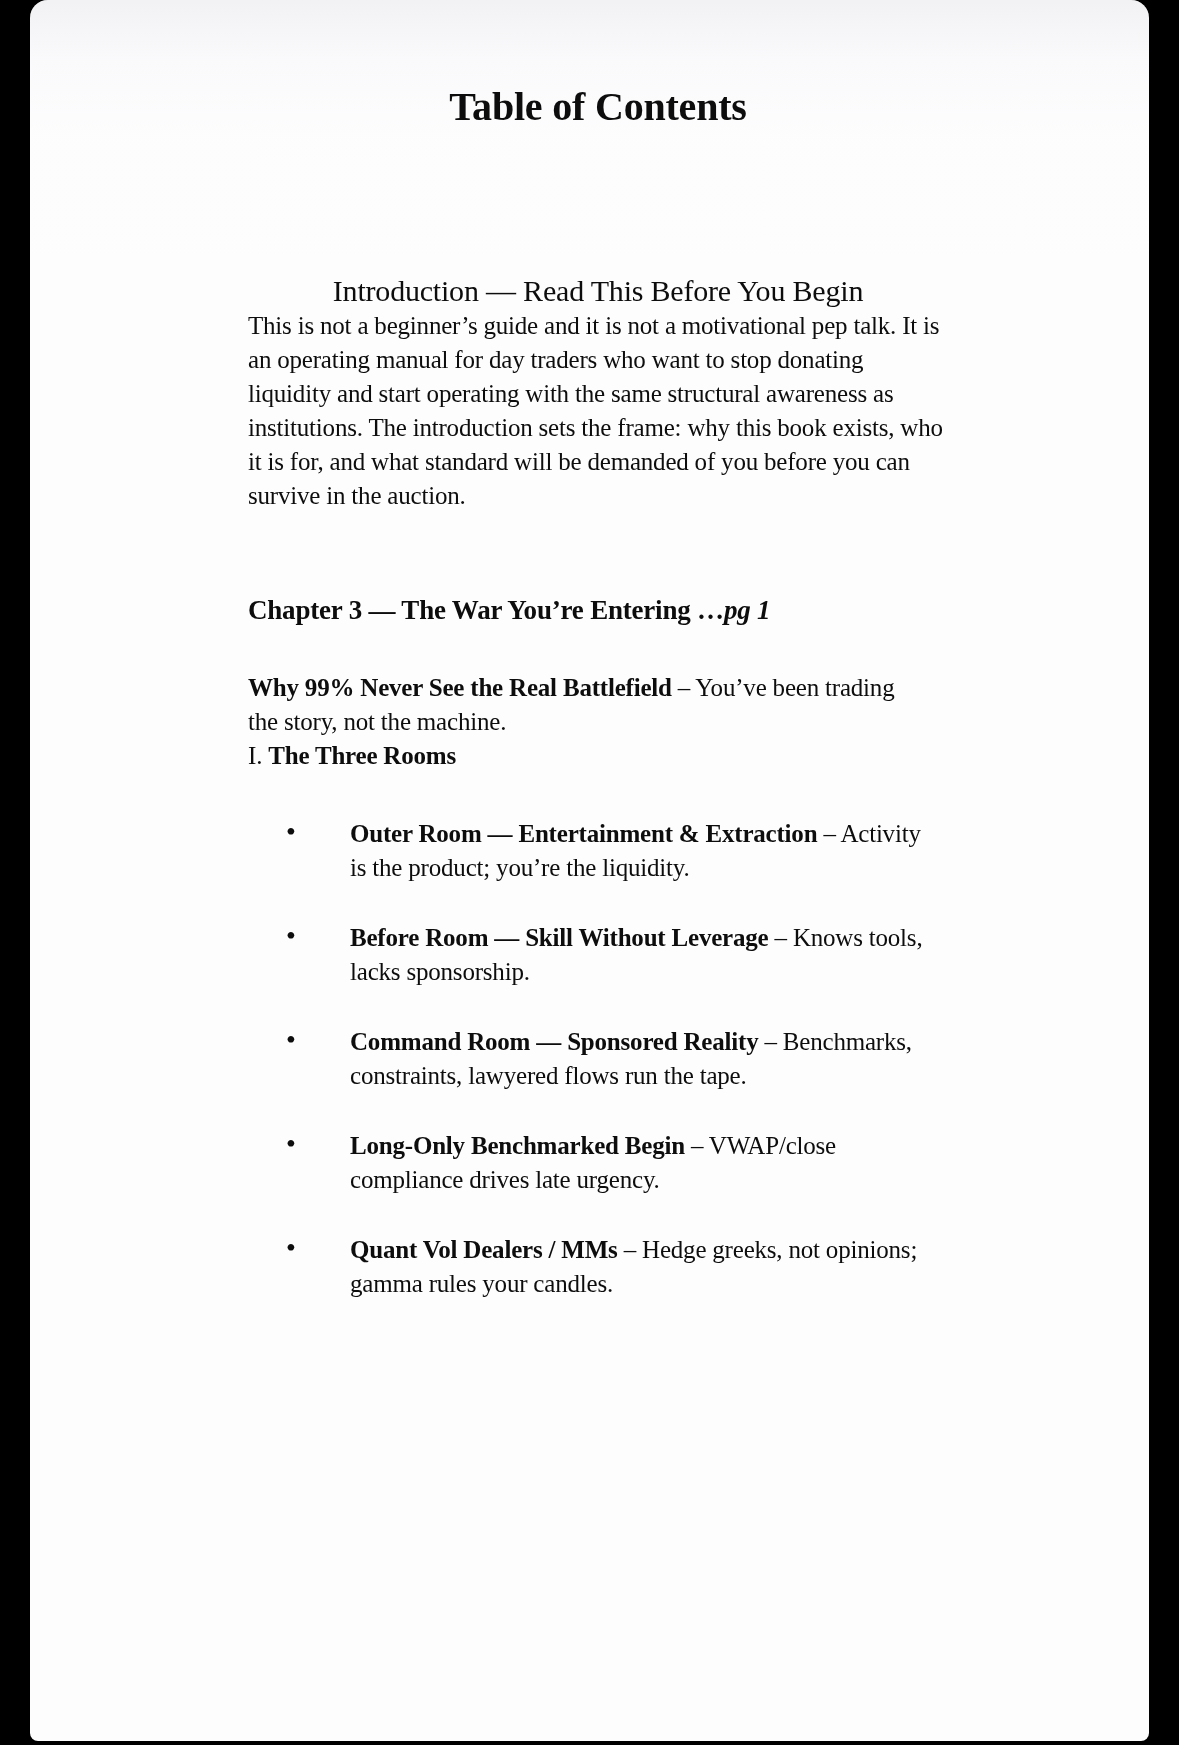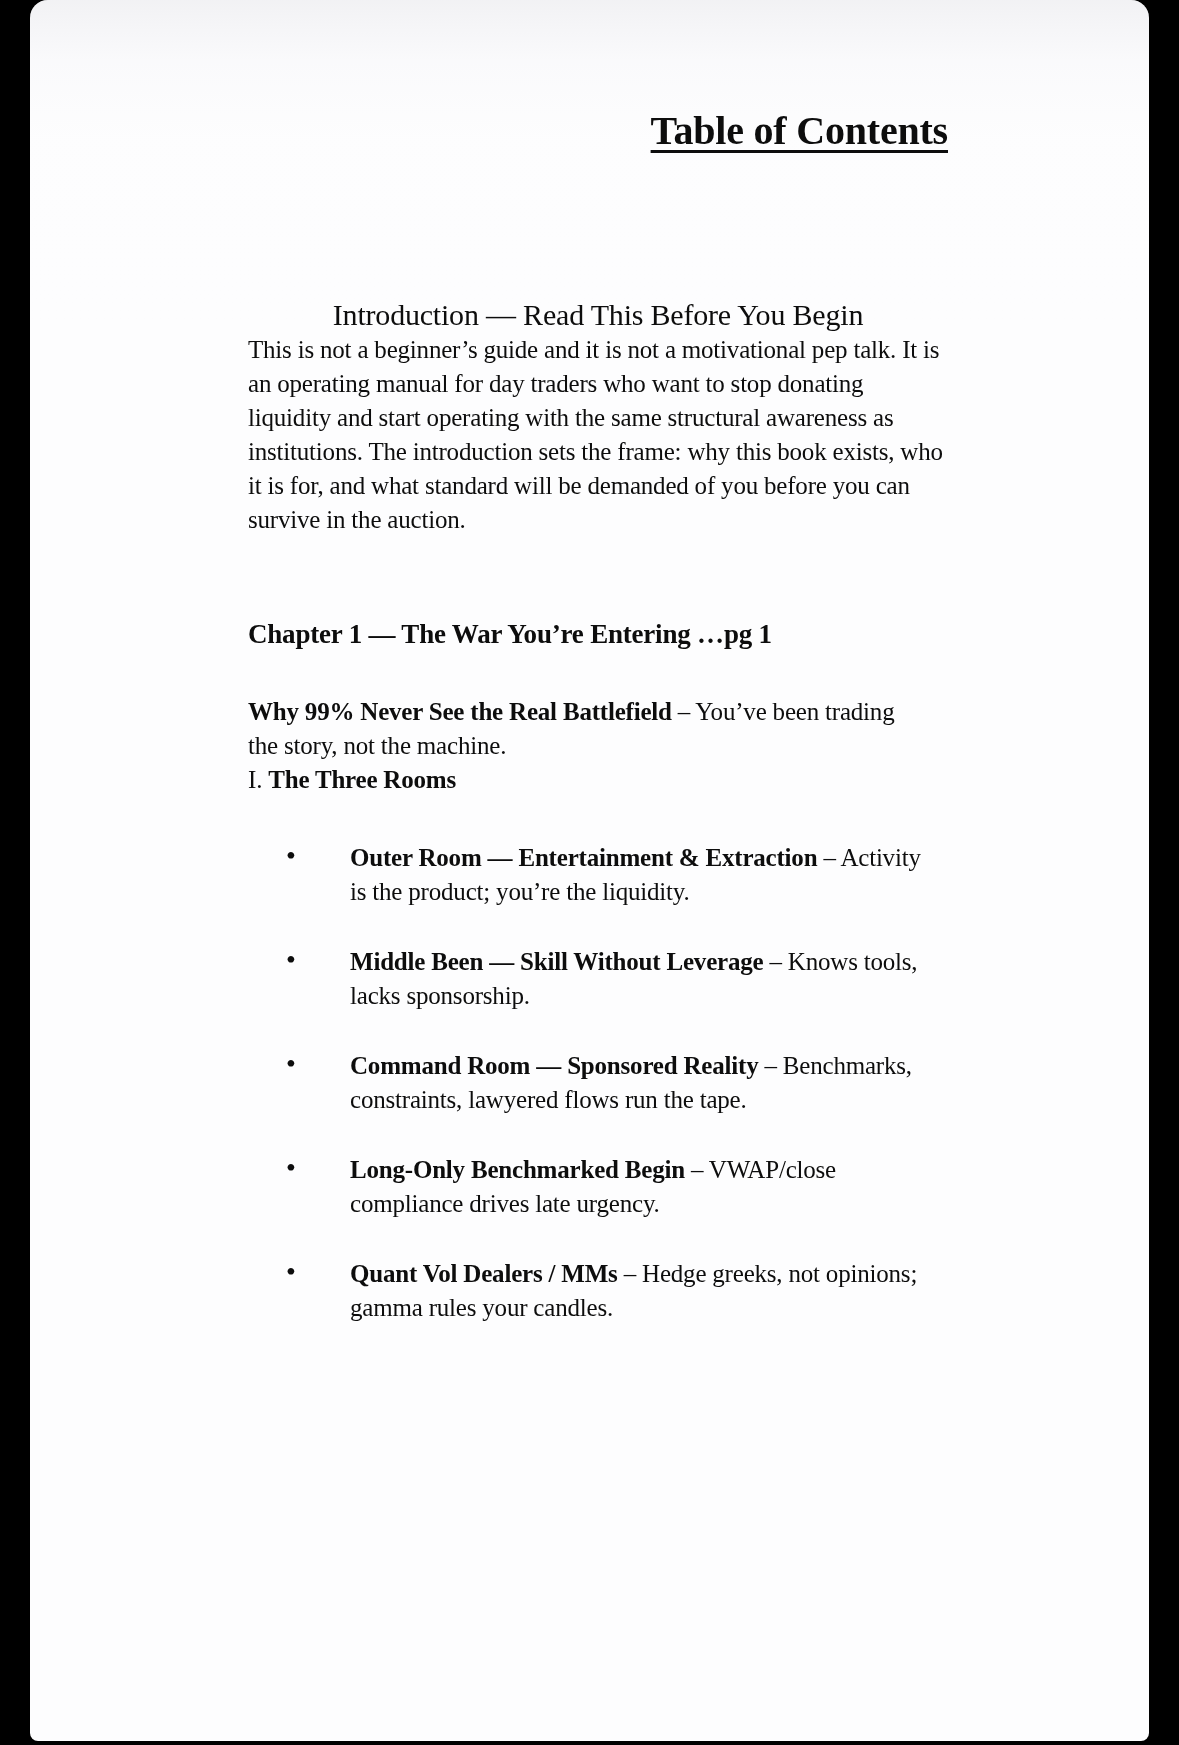--- a/index.html
+++ b/index.html
@@ -34,26 +34,25 @@
                       rgba(252,252,253,0.15) 140px, rgba(255,255,255,0) 330px);
     pointer-events: none;
   }
   .content {
     position: absolute;
     left: 218px; top: 0;
     width: 700px;
     letter-spacing: -0.2px;
   }
   .toc-title {
-    padding-top: 108px;
-    text-align: right;
+    padding-top: 84px;
+    text-align: center;
     font-size: 40px;
     font-weight: bold;
     line-height: 1.15;
-    text-decoration: underline;
     text-decoration-thickness: 3px;
     text-underline-offset: 6px;
   }
   .intro-heading {
     margin-top: 143px;
     font-size: 30px;
     font-weight: normal;
     line-height: 36px;
     text-align: center;
   }
@@ -62,21 +61,21 @@
     font-size: 25px;
     line-height: 34px;
     width: 700px;
   }
   .chapter-line {
     margin-top: 80px;
     font-size: 27px;
     font-weight: bold;
     line-height: 34px;
   }
-  .chapter-line .pgref { }
+  .chapter-line .pgref { font-style: italic; }
   .why-block {
     margin-top: 44px;
     font-size: 25px;
     line-height: 34px;
     width: 666px;
   }
   .b { font-weight: bold; }
   .bullets {
     list-style: none;
     margin: 44px 0 0 0;
@@ -103,35 +102,35 @@
 <div class="frame">
   <div class="page">
     <div class="content">
 
       <div class="toc-title">Table of Contents</div>
 
       <div class="intro-heading">Introduction — Read This Before You Begin</div>
 
       <div class="intro-body">This is not a beginner’s guide and it is not a motivational pep talk. It is an operating manual for day traders who want to stop donating liquidity and start operating with the same structural awareness as institutions. The introduction sets the frame: why this book exists, who it is for, and what standard will be demanded of you before you can survive in the auction.</div>
 
-      <div class="chapter-line"><span>Chapter 1 — The War You’re Entering </span><span>…</span><span class="pgref">pg 1</span></div>
+      <div class="chapter-line"><span>Chapter 3 — The War You’re Entering </span><span>…</span><span class="pgref">pg 1</span></div>
 
       <div class="why-block">
         <span class="b">Why 99% Never See the Real Battlefield</span><span> – You’ve been trading the story, not the machine.</span>
         <div class="section-line"><span>I. </span><span class="b">The Three Rooms</span></div>
       </div>
 
       <ul class="bullets">
 
         <li>
           <span class="dot">•</span><span class="b">Outer Room — Entertainment &amp; Extraction</span><span> – Activity is the product; you’re the liquidity.</span>
         </li>
 
         <li>
-          <span class="dot">•</span><span class="b">Middle Been — Skill Without Leverage</span><span> – Knows tools, lacks sponsorship.</span>
+          <span class="dot">•</span><span class="b">Before Room — Skill Without Leverage</span><span> – Knows tools, lacks sponsorship.</span>
         </li>
 
         <li>
           <span class="dot">•</span><span class="b">Command Room — Sponsored Reality</span><span> – Benchmarks, constraints, lawyered flows run the tape.</span>
         </li>
 
         <li>
           <span class="dot">•</span><span class="b">Long-Only Benchmarked Begin</span><span> – VWAP/close compliance drives late urgency.</span>
         </li>
 

